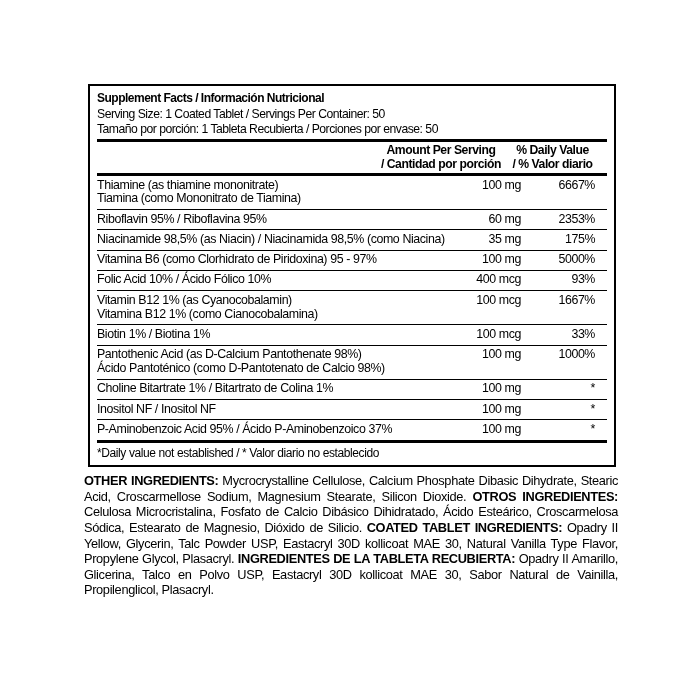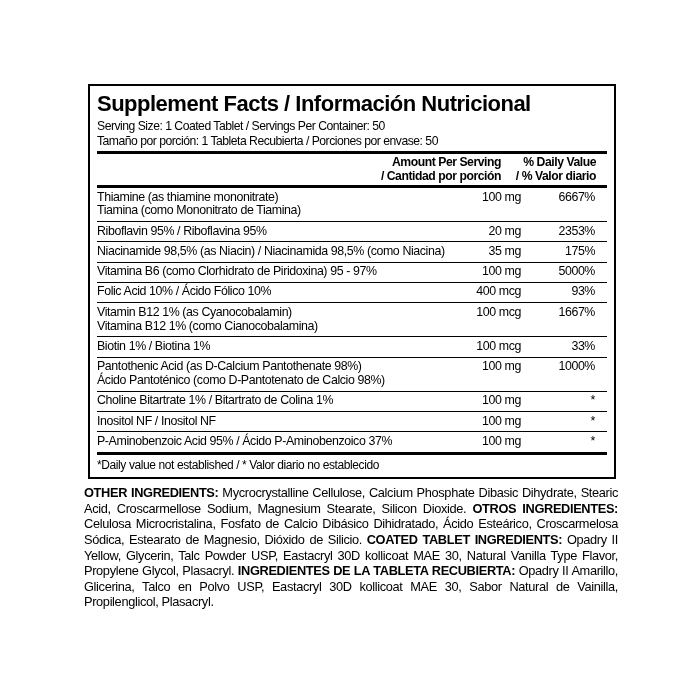--- a/index.html
+++ b/index.html
@@ -16,21 +16,21 @@
     left: 84px; top: 84px;
     width: 534px;
   }
   .facts-box {
     border: 2.5px solid #000;
     margin: 0 2px 0 4px;
     padding: 2px 7px 0 7px;
     box-sizing: border-box;
   }
   .facts-title {
-    font-size: 22px;
+    font-size: 12px;
     font-weight: bold;
     letter-spacing: -0.5px;
     padding: 3px 0 2px 0;
     white-space: nowrap;
   }
   .serving {
     font-size: 12.2px;
     letter-spacing: -0.5px;
     line-height: 14.5px;
     white-space: nowrap;
@@ -41,21 +41,21 @@
     align-items: flex-end;
     font-weight: bold;
     font-size: 12.2px;
     letter-spacing: -0.45px;
     line-height: 13.5px;
     padding: 2px 0 2px 0;
   }
   .col-spacer { flex: 1 1 auto; }
   .hdr-amount { text-align: right; margin-right: 8px; white-space: nowrap; }
   .hdr-dv { flex: 0 0 98px; text-align: right; padding-right: 11px; white-space: nowrap; box-sizing: border-box; }
-  .hdr-line { display: block; }
+  .hdr-line { display: block; text-align: center; }
   .rows .row {
     display: flex;
     align-items: flex-start;
     font-size: 12.4px;
     letter-spacing: -0.4px;
     line-height: 13.8px;
     padding: 2.5px 0 3px 0;
     border-top: 1.2px solid #000;
   }
   .rows .row:first-child { border-top: none; }
@@ -114,21 +114,21 @@
           <span>Tiamina (como Mononitrato de Tiamina)</span>
         </div>
         <div class="row-amount">100 mg</div>
         <div class="row-dv">6667%</div>
       </div>
 
       <div class="row">
         <div class="row-name">
           <span>Riboflavin 95% / Riboflavina 95%</span>
         </div>
-        <div class="row-amount">20 mg</div>
+        <div class="row-amount">60 mg</div>
         <div class="row-dv">2353%</div>
       </div>
 
       <div class="row">
         <div class="row-name">
           <span>Niacinamide 98,5% (as Niacin) / Niacinamida 98,5% (como Niacina)</span>
         </div>
         <div class="row-amount">35 mg</div>
         <div class="row-dv">175%</div>
       </div>

